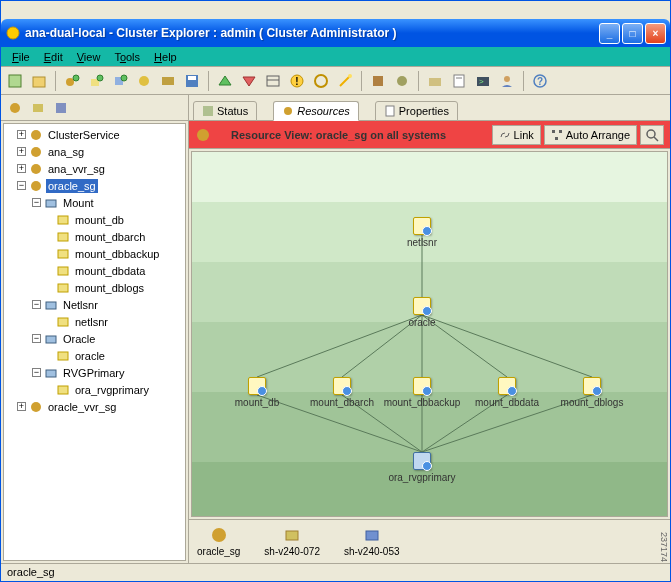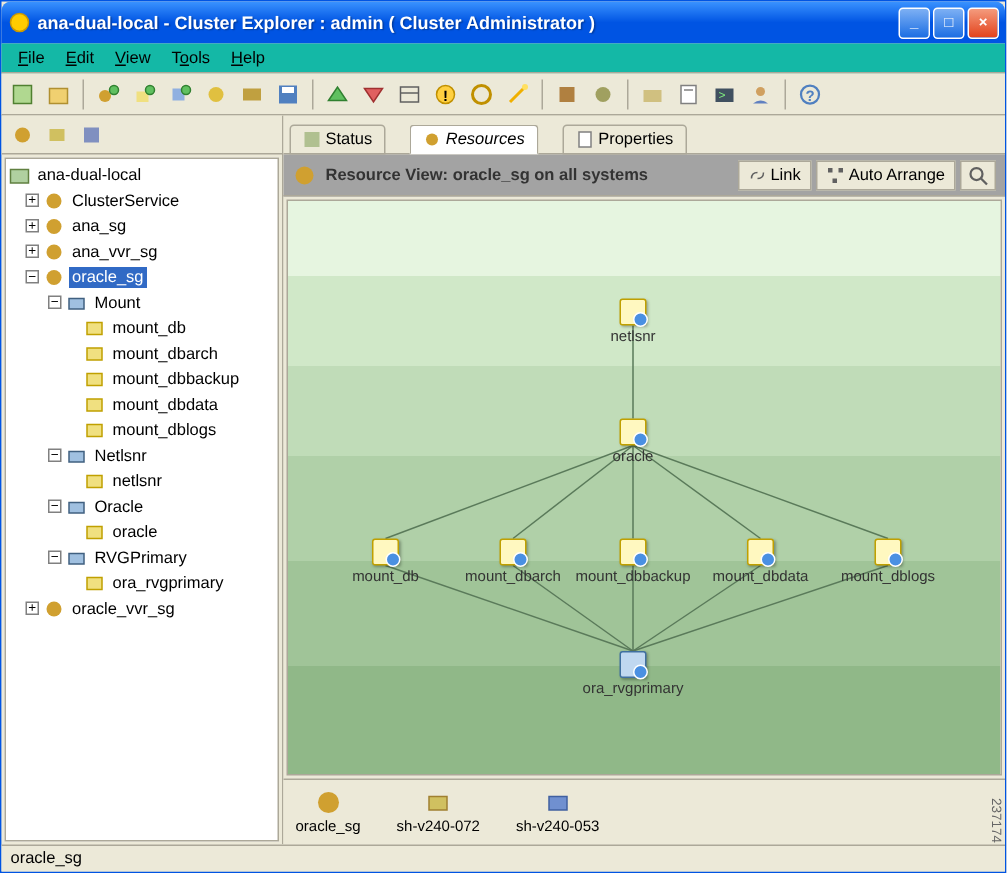--- a/index.html
+++ b/index.html
@@ -1,18 +1,18 @@
 <!DOCTYPE html>
 <html><head>
 <meta charset="utf-8">
 <style>
 * { box-sizing: border-box; margin: 0; padding: 0; }
 body { font-family: Tahoma, sans-serif; font-size: 11px; background: #fff; }
 .window { width: 671px; height: 582px; border: 1px solid #0054e3; background: #ece9d8; display: flex; flex-direction: column; }
-.titlebar { height: 28px; background: linear-gradient(to bottom, #3a93ff, #0054e3 50%, #0054e3); display: flex; align-items: center; padding: 0 4px; color: white; font-weight: bold; font-size: 12px; border-radius: 6px 6px 0 0; }
+.titlebar { height: 28px; background: linear-gradient(to bottom, #3a93ff, #0054e3 50%, #0054e3); display: flex; align-items: center; padding: 0 4px; color: white; font-weight: bold; font-size: 12px; border-radius: 6px 6px 0 0; margin-top: 18px; }
 .titlebar-icon { width: 16px; height: 16px; margin-right: 4px; }
 .titlebar-text { flex: 1; text-shadow: 1px 1px 1px rgba(0,0,0,0.3); }
 .win-controls { display: flex; gap: 2px; }
 .win-btn { width: 21px; height: 21px; border-radius: 3px; border: 1px solid #fff; display: flex; align-items: center; justify-content: center; font-size: 10px; font-weight: bold; color: white; cursor: pointer; }
 .win-min, .win-max { background: linear-gradient(#7db0f4, #1c6ee3); }
 .win-close { background: linear-gradient(#f49b7d, #e3421c); }
 .menubar { height: 20px; background: #14b8a6; display: flex; align-items: center; padding: 0 4px; border-bottom: 1px solid #aca899; }
 .menu-item { padding: 2px 7px; cursor: pointer; }
 .menu-item u { text-decoration: underline; }
 .toolbar { height: 28px; background: #ece9d8; display: flex; align-items: center; padding: 2px 4px; gap: 4px; border-bottom: 1px solid #aca899; }
@@ -24,21 +24,21 @@
 .tree { flex: 1; background: white; border: 1px solid #aca899; margin: 2px; overflow: auto; padding: 2px; }
 .tree-node { white-space: nowrap; display: flex; align-items: center; height: 17px; cursor: pointer; }
 .exp { width: 9px; height: 9px; border: 1px solid #808080; font-size: 9px; line-height: 7px; text-align: center; margin-right: 3px; background: white; color: black; }
 .node-icon { width: 14px; height: 14px; margin-right: 3px; display: inline-flex; align-items: center; justify-content:center; }
 .node-label { padding: 1px 2px; }
 .selected .node-label { background: #316ac5; color: white; }
 .right-panel { flex: 1; display: flex; flex-direction: column; background: #ece9d8; }
 .tab-bar { height: 26px; display: flex; align-items: flex-end; padding: 3px 4px 0 4px; border-bottom: 1px solid #aca899; gap: 16px; }
 .tab { padding: 3px 8px; border: 1px solid #aca899; background: #ece9d8; border-radius: 3px 3px 0 0; display: flex; align-items: center; gap: 3px; cursor: pointer; position: relative; top: 1px; }
 .tab.active { background: white; border-bottom: 1px solid white; font-style: italic; }
-.view-header { height: 28px; display: flex; align-items: center; padding: 4px 6px; border-bottom: 1px solid #aca899; background: #a3a3a3; gap: 6px; }
+.view-header { height: 28px; display: flex; align-items: center; padding: 4px 6px; border-bottom: 1px solid #aca899; background: #ef4444; gap: 20px; }
 .view-title { font-weight: bold; color: #333; }
 .header-btns { margin-left: auto; display: flex; gap: 3px; }
 .hbtn { border: 1px solid #aca899; background: #ece9d8; padding: 2px 6px; display: flex; align-items: center; gap: 3px; cursor: pointer; font-size: 11px; text-align: center; }
 .canvas { flex: 1; position: relative; overflow: hidden; border: 1px solid #aca899; margin: 2px; }
 .band { position: absolute; left: 0; right: 0; }
 .node { position: absolute; display: flex; flex-direction: column; align-items: center; gap: 2px; width: 60px; margin-left: -30px; z-index: 2; }
 .node-box { width: 18px; height: 18px; background: #fff8c0; border: 1px solid #c0a000; border-radius: 2px; box-shadow: 1px 1px 2px rgba(0,0,0,0.3); position: relative; }
 .node-box::after { content: ""; position: absolute; right: -2px; bottom: -2px; width: 8px; height: 8px; background: #4a90e2; border-radius: 50%; border: 1px solid white; }
 .node-text { font-size: 10px; color: #333; white-space: nowrap; }
 svg.edges { position: absolute; top: 0; left: 0; width: 100%; height: 100%; z-index: 1; }
@@ -209,28 +209,20 @@
               <rect x="3" y="4" width="10" height="8" fill="#d0c060"></rect>
             </svg>
           </div>
         <div class="tb-btn">
             <svg width="16" height="16">
               <rect x="3" y="3" width="10" height="10" fill="#8090c0"></rect>
             </svg>
           </div>
       </div>
       <div class="tree">
-        <div class="tree-node">
-            <span class="node-icon">
-              <svg width="14" height="14">
-                <rect x="1" y="3" width="12" height="9" fill="#b0d0a0" stroke="#608040"></rect>
-              </svg>
-            </span>
-            <span class="node-label">ana-dual-local</span>
-          </div>
         <div class="tree-node" style="padding-left:11px">
             <span class="exp">+</span>
             <span class="node-icon">
               <svg width="14" height="14">
                 <circle cx="7" cy="7" r="5" fill="#d0a030"></circle>
               </svg>
             </span>
             <span class="node-label">ClusterService</span>
           </div>
         <div class="tree-node" style="padding-left:11px">

